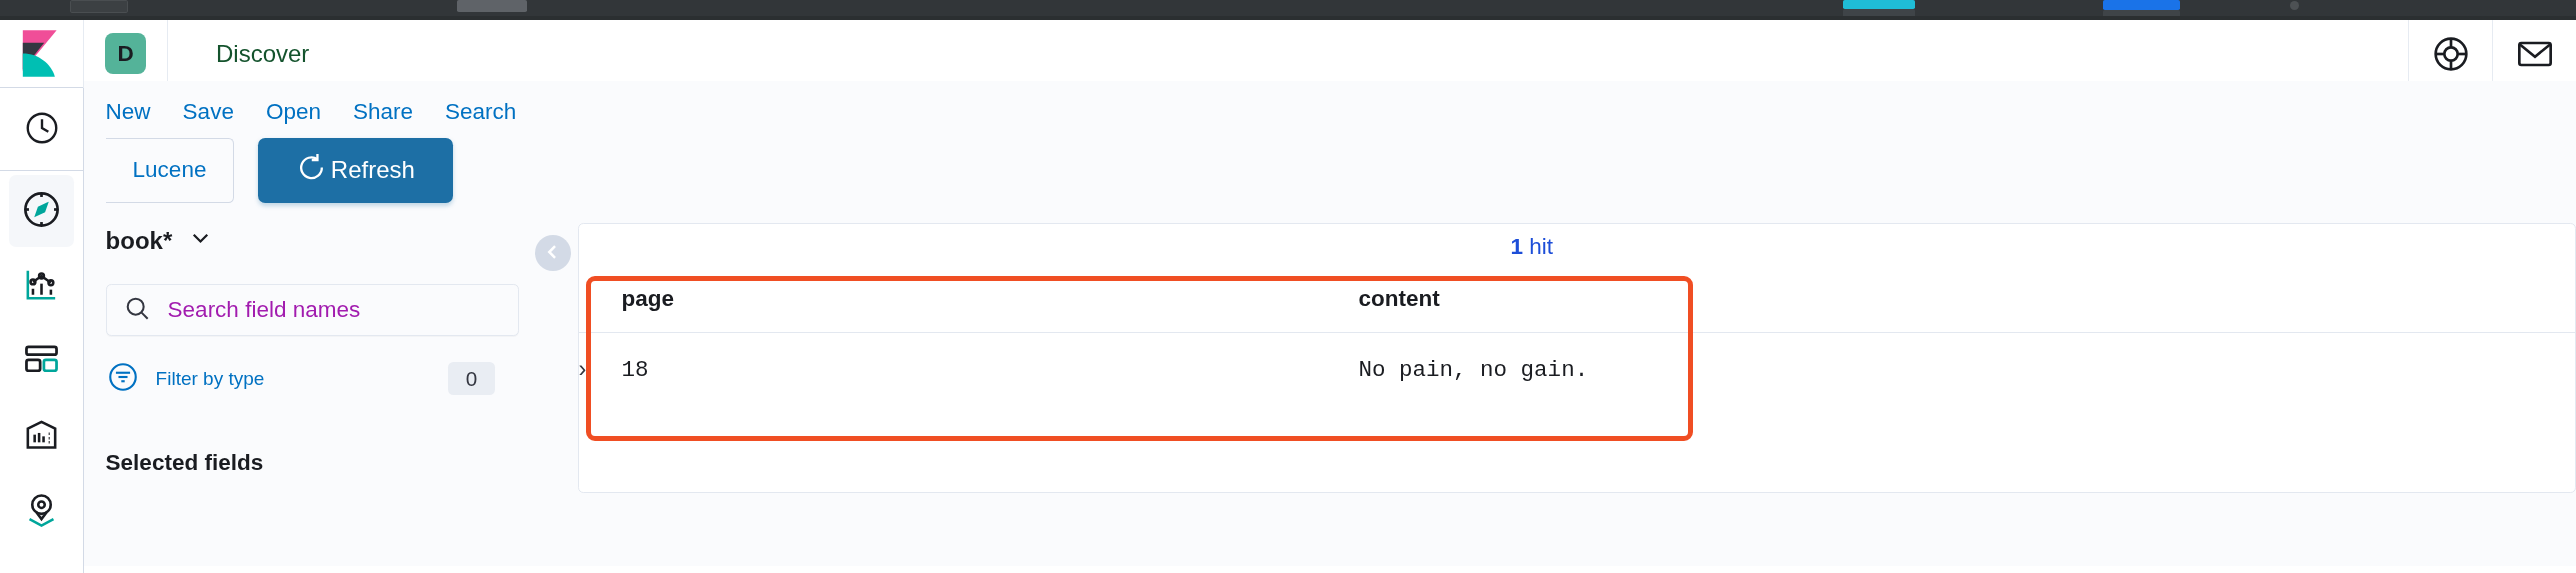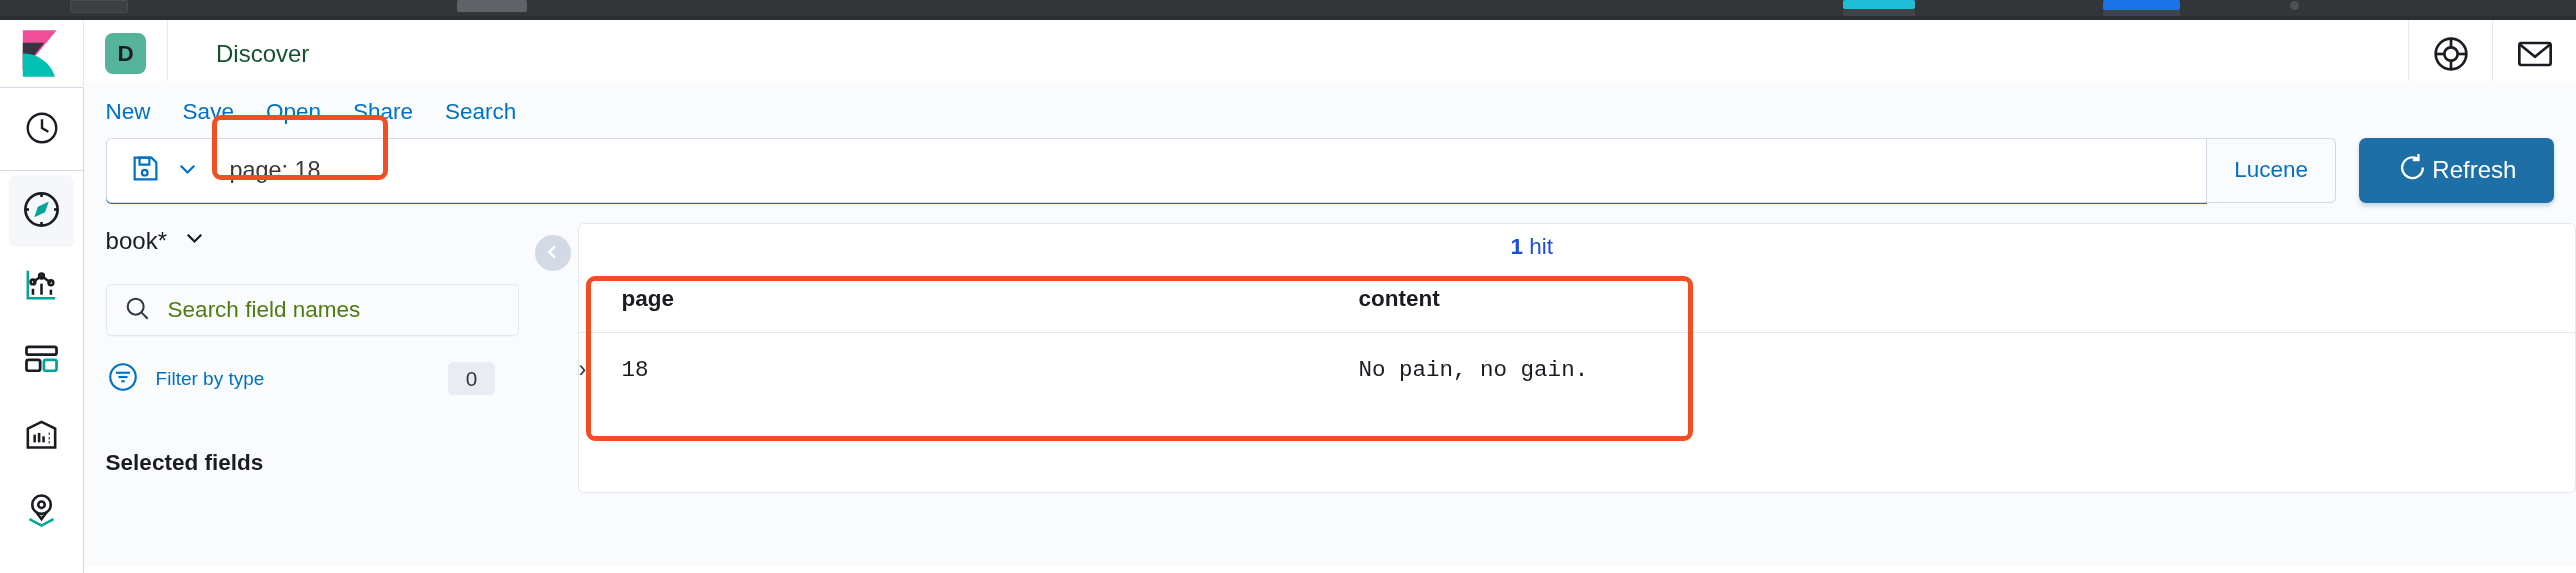--- a/index.html
+++ b/index.html
@@ -255,39 +255,39 @@
   .sidebar {
     width: 413px;
     flex: none;
     position: relative;
   }
   .index-pattern {
     display: flex;
     align-items: center;
     gap: 14.4px;
     font-size: 24px;
-    font-weight: normal;
+    font-weight: bold;
     color: #1a1c21;
     height: 36px;
   }
   .field-search {
     margin-top: 25px;
     height: 52px;
     background: #fafbfd;
     border: 0.9px solid #e3e8f0;
     border-radius: 5.4px;
     display: flex;
     align-items: center;
     gap: 16px;
     padding: 0 16px;
     box-sizing: border-box;
     box-shadow: 0 0.9px 0.9px rgba(0,0,0,.03);
   }
   .field-search-placeholder {
-    color: #4d7c0f;
+    color: #a21caf;
     font-size: 22.5px;
   }
   .filter-by-type-row {
     margin-top: 21.6px;
     display: flex;
     align-items: center;
     gap: 16px;
     height: 43px;
   }
   .filter-by-type-label {
@@ -505,42 +505,20 @@
 
   <div class="top-menu">
     <a href="#">New</a>
     <a href="#">Save</a>
     <a href="#">Open</a>
     <a href="#">Share</a>
     <a href="#">Search</a>
   </div>
 
   <div class="query-row">
-    <div class="query-group">
-
-      <div class="saved-query-btn">
-        <span>
-          <svg width="31" height="31" viewBox="0 0 24 24" fill="none" stroke="#0071c2" stroke-width="1.7">
-            <path d="M3.6 3.6 H16.6 L20.4 7.4 V20.4 H3.6 Z"></path>
-            <rect x="7.4" y="3.6" width="7.6" height="5.4"></rect>
-            <circle cx="11.4" cy="15.2" r="2.2"></circle>
-          </svg>
-        </span>
-        <span>
-          <svg width="27" height="27" viewBox="0 0 24 24" fill="none" stroke="#0071c2" stroke-width="2">
-            <polyline points="6,9.5 12,15.5 18,9.5"></polyline>
-          </svg>
-        </span>
-      </div>
-
-      <div class="q-input-wrap">
-        <input class="q-input" type="text" value="page: 18" style="">
-        <div class="hl-box hl-query"></div>
-      </div>
-    </div>
 
     <div class="lucene-append">Lucene</div>
 
     <div class="refresh-btn">
       <span>
         <svg width="31" height="31" viewBox="0 0 24 24" fill="none" stroke="#ffffff" stroke-width="1.8">
           <path d="M20 12 A8 8 0 1 1 16.6 5.6"></path>
           <polyline points="16.6,1.6 16.6,6.2 12.2,6.2"></polyline>
         </svg>
       </span>

